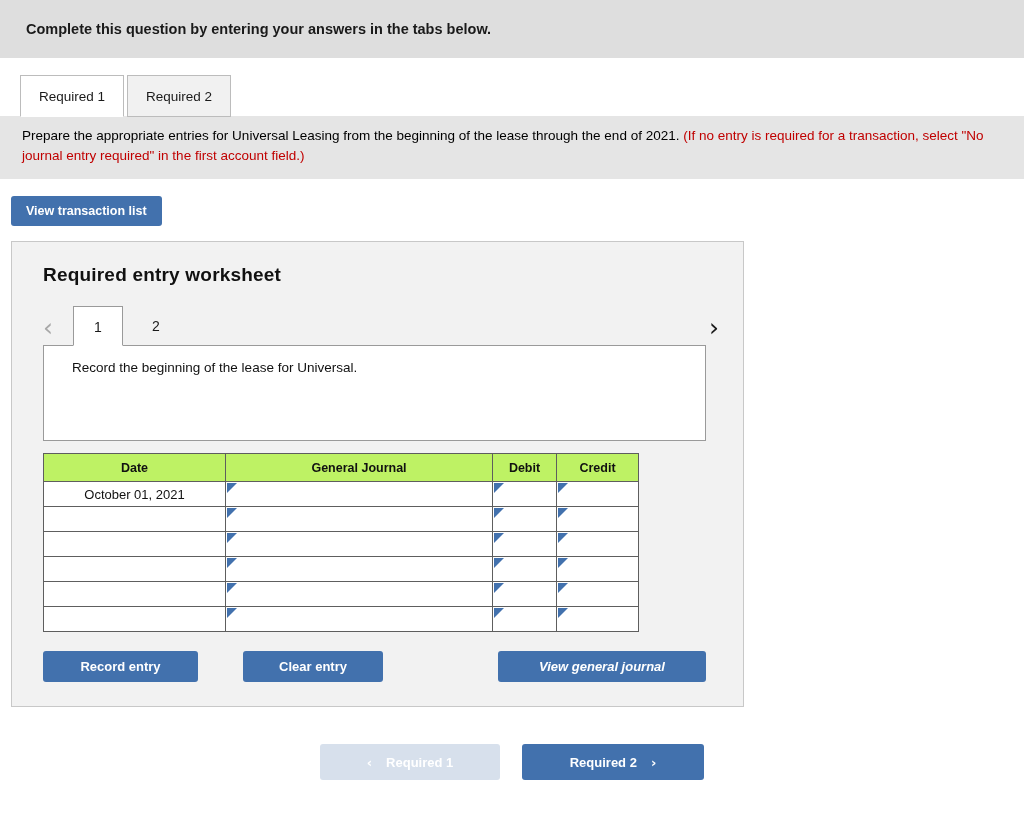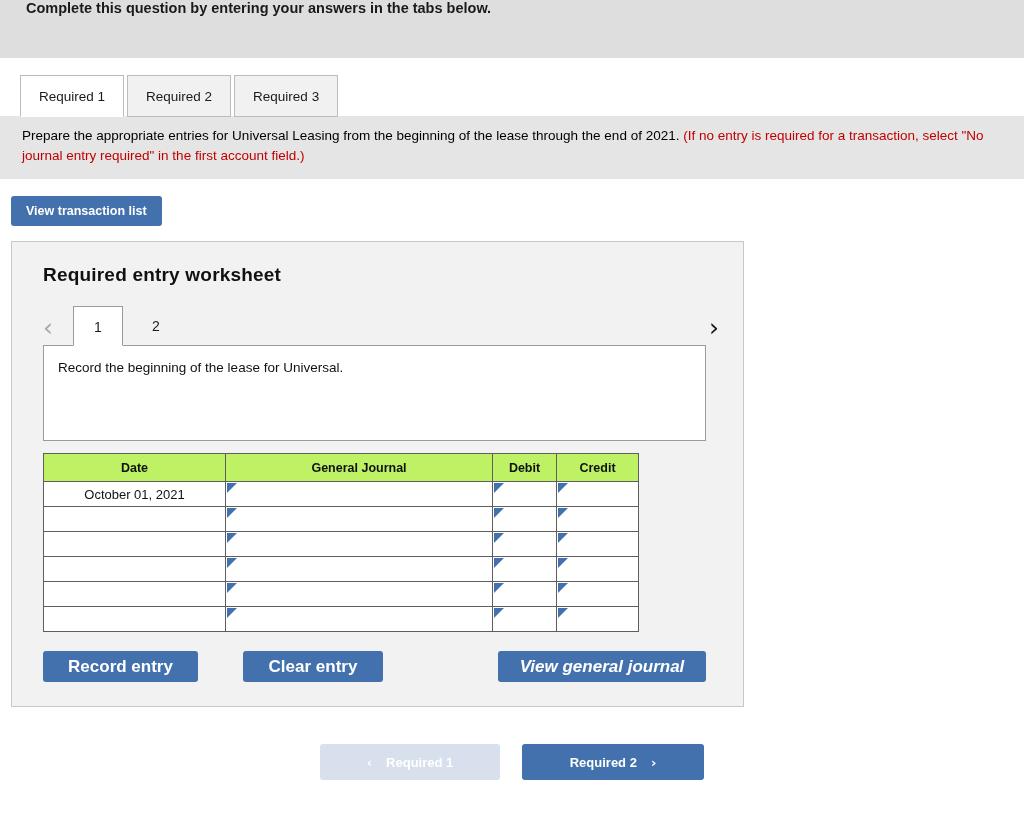--- a/index.html
+++ b/index.html
@@ -14,20 +14,21 @@
     font-size: 13px;
     color: #000000;
     overflow: hidden;
   }
 
   
   .banner {
     background: #dedede;
     height: 58px;
     display: flex;
+    align-items: center;
     padding-left: 26px;
     box-sizing: border-box;
   }
   .banner-title {
     font-size: 14.5px;
     font-weight: bold;
     color: #1a1a1a;
   }
 
   
@@ -145,21 +146,21 @@
   .ptab.plain { margin-left: 8px; }
 
   
   .descbox {
     margin: -1px 0 0 31px;
     width: 663px;
     height: 96px;
     background: #ffffff;
     border: 1px solid #9a9a9a;
     box-sizing: border-box;
-    padding: 14px 14px;
+    padding: 14px 28px;
     font-size: 13.5px;
     color: #111111;
     position: relative;
     z-index: 1;
   }
 
   .note {
     color: #c00000;
     font-size: 11.5px;
     padding: 11px 0 0 31px;
@@ -215,21 +216,21 @@
     display: flex;
     margin: 19px 0 0 31px;
     width: 663px;
   }
   .btn-entry {
     background: #4271ad;
     color: #ffffff;
     border: none;
     border-radius: 3px;
     font-family: "Liberation Sans", sans-serif;
-    font-size: 17px;
+    font-size: 13px;
     font-weight: bold;
     height: 31px;
     cursor: pointer;
   }
   .btn-record { width: 155px; }
   .btn-clear  { width: 140px; margin-left: 45px; }
   .btn-vgj    { width: 208px; margin-left: auto; font-style: italic; }
 
   
   .bottomnav {
@@ -270,23 +271,20 @@
 <div class="banner">
   <span class="banner-title">Complete this question by entering your answers in the tabs below.</span>
 </div>
 
 <div class="tabstrip">
   <div class="tab active">
     <span>Required 1</span>
   </div>
   <div class="tab">
     <span>Required 2</span>
-  </div>
-  <div class="tab">
-    <span>Required 3</span>
   </div>
 </div>
 
 <div class="instruction">
   <span>Prepare the appropriate entries for Universal Leasing from the beginning of the lease through the end of 2021.</span>
   <span class="red">(If no entry is required for a transaction, select "No journal entry required" in the first account field.)</span>
 </div>
 
 <div class="vtl-wrap">
   <button class="btn-blue">View transaction list</button>

